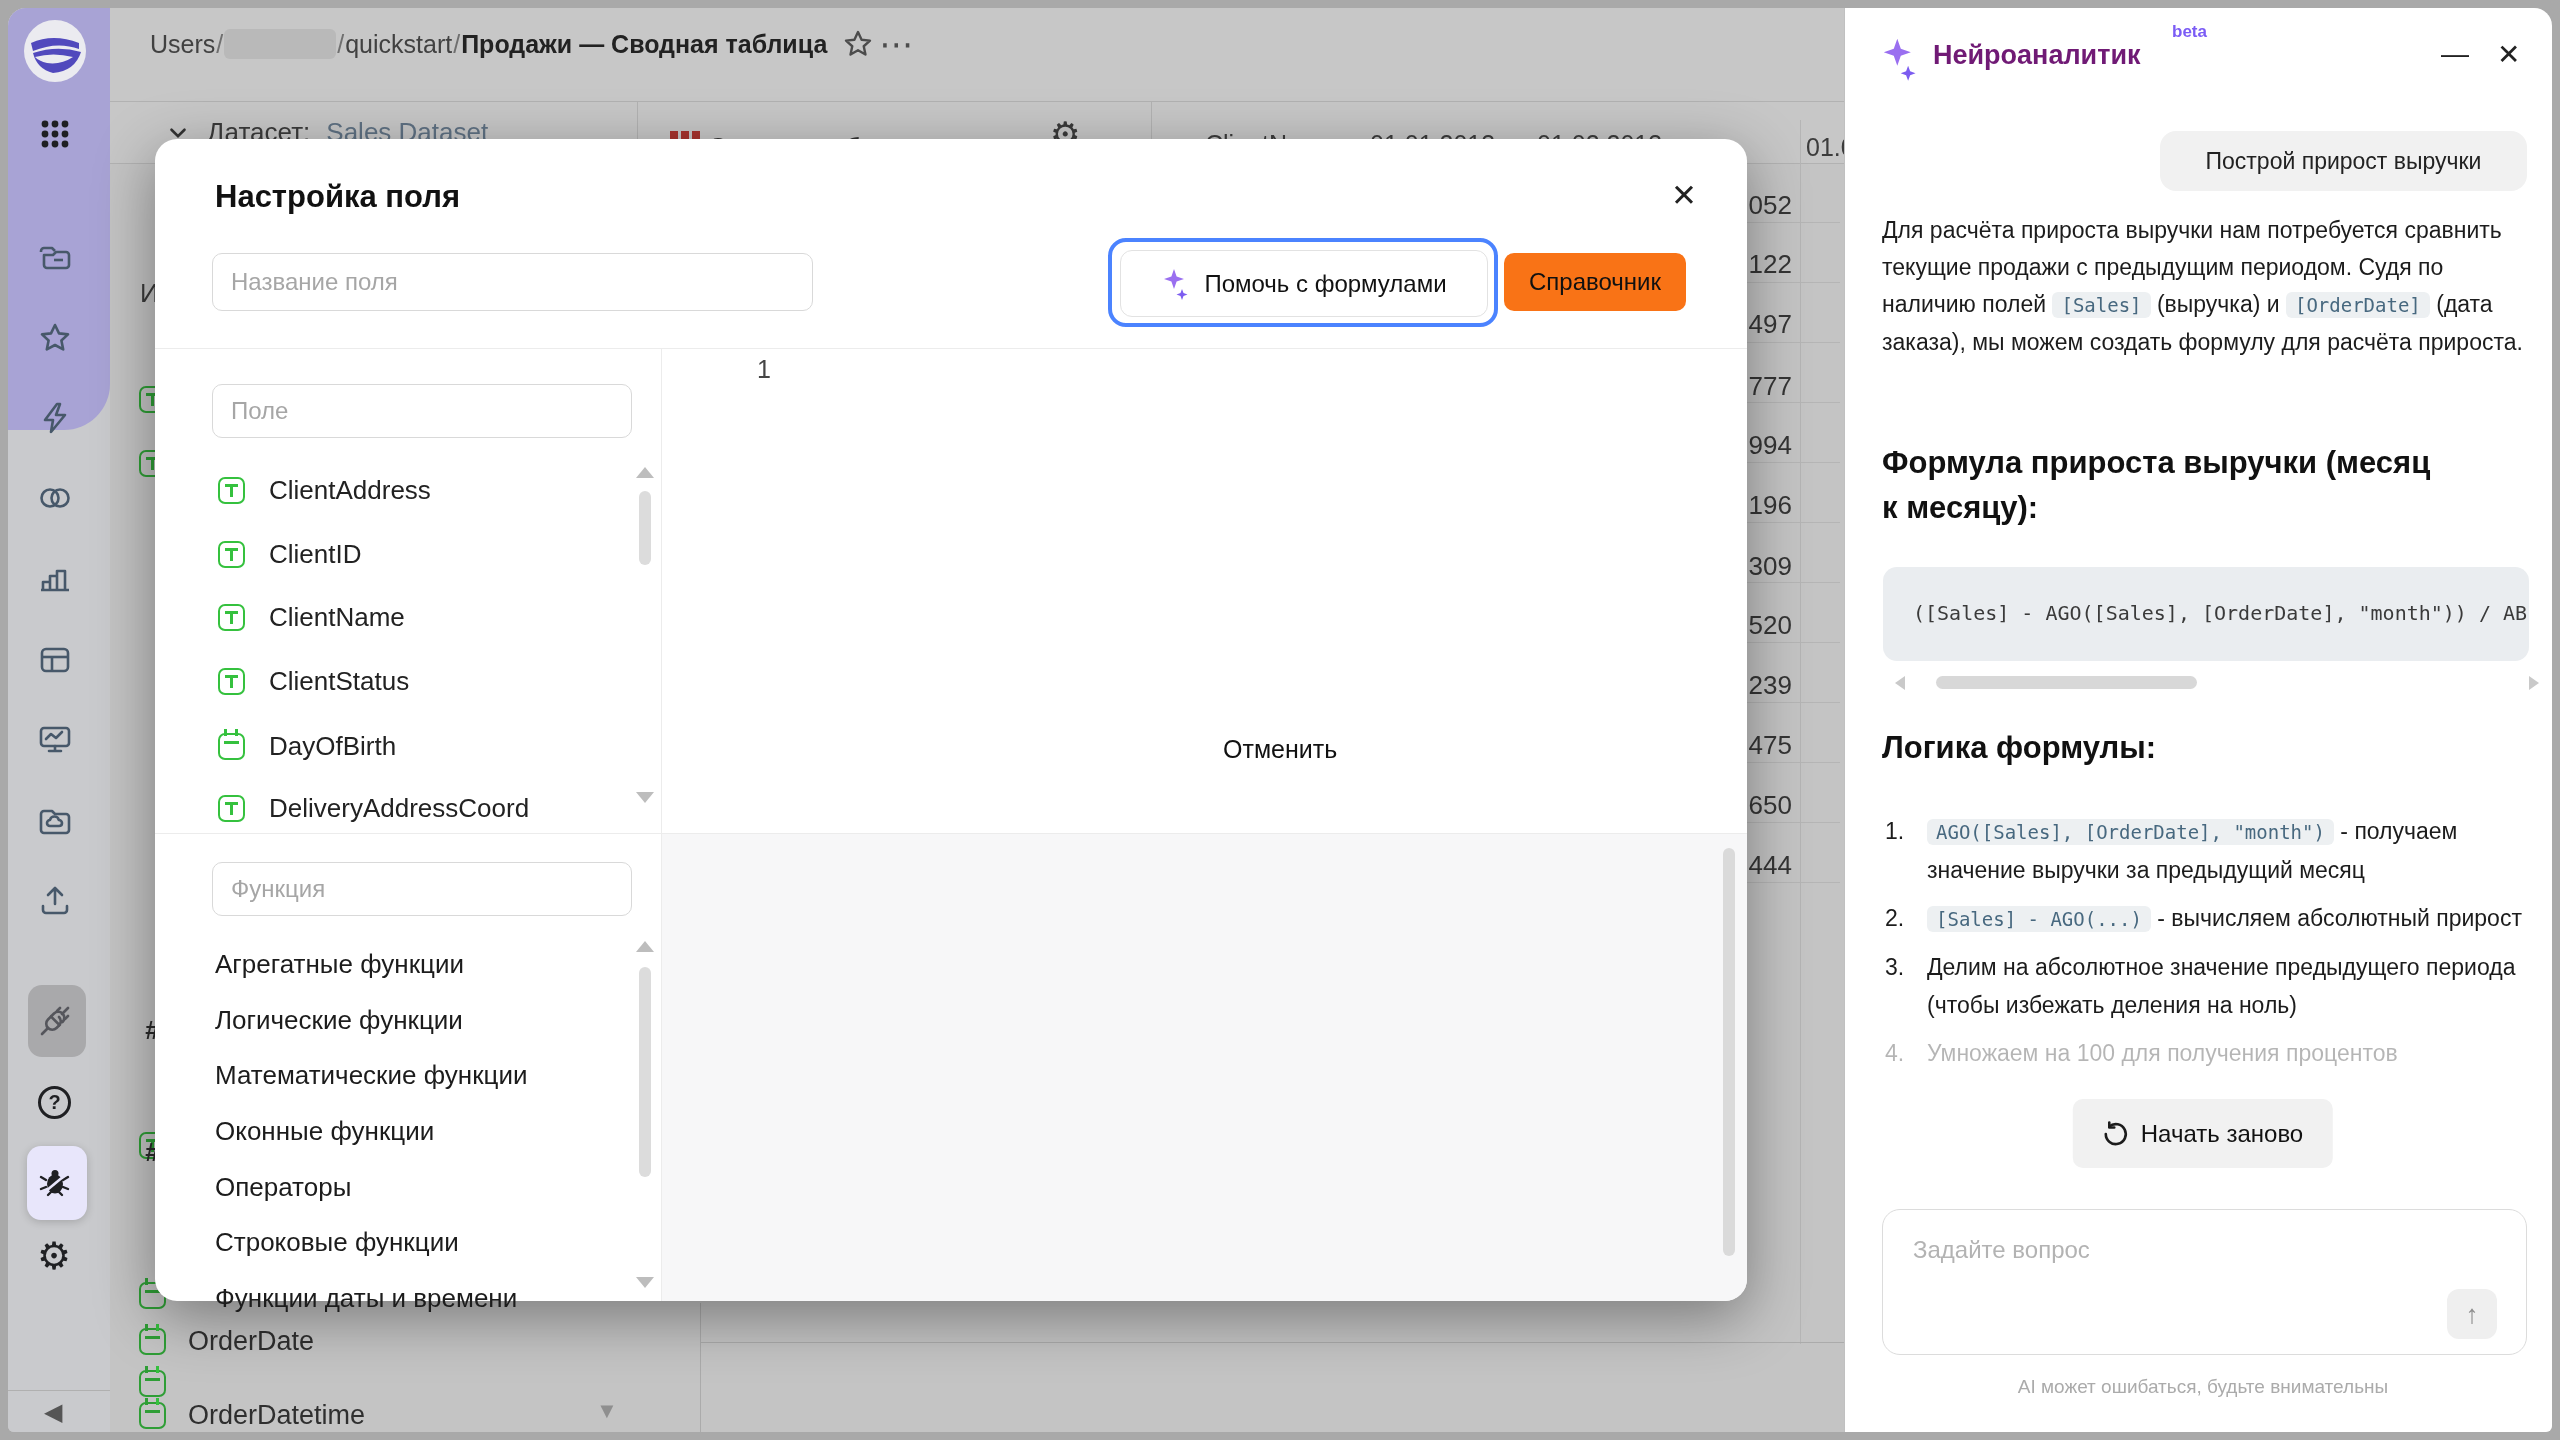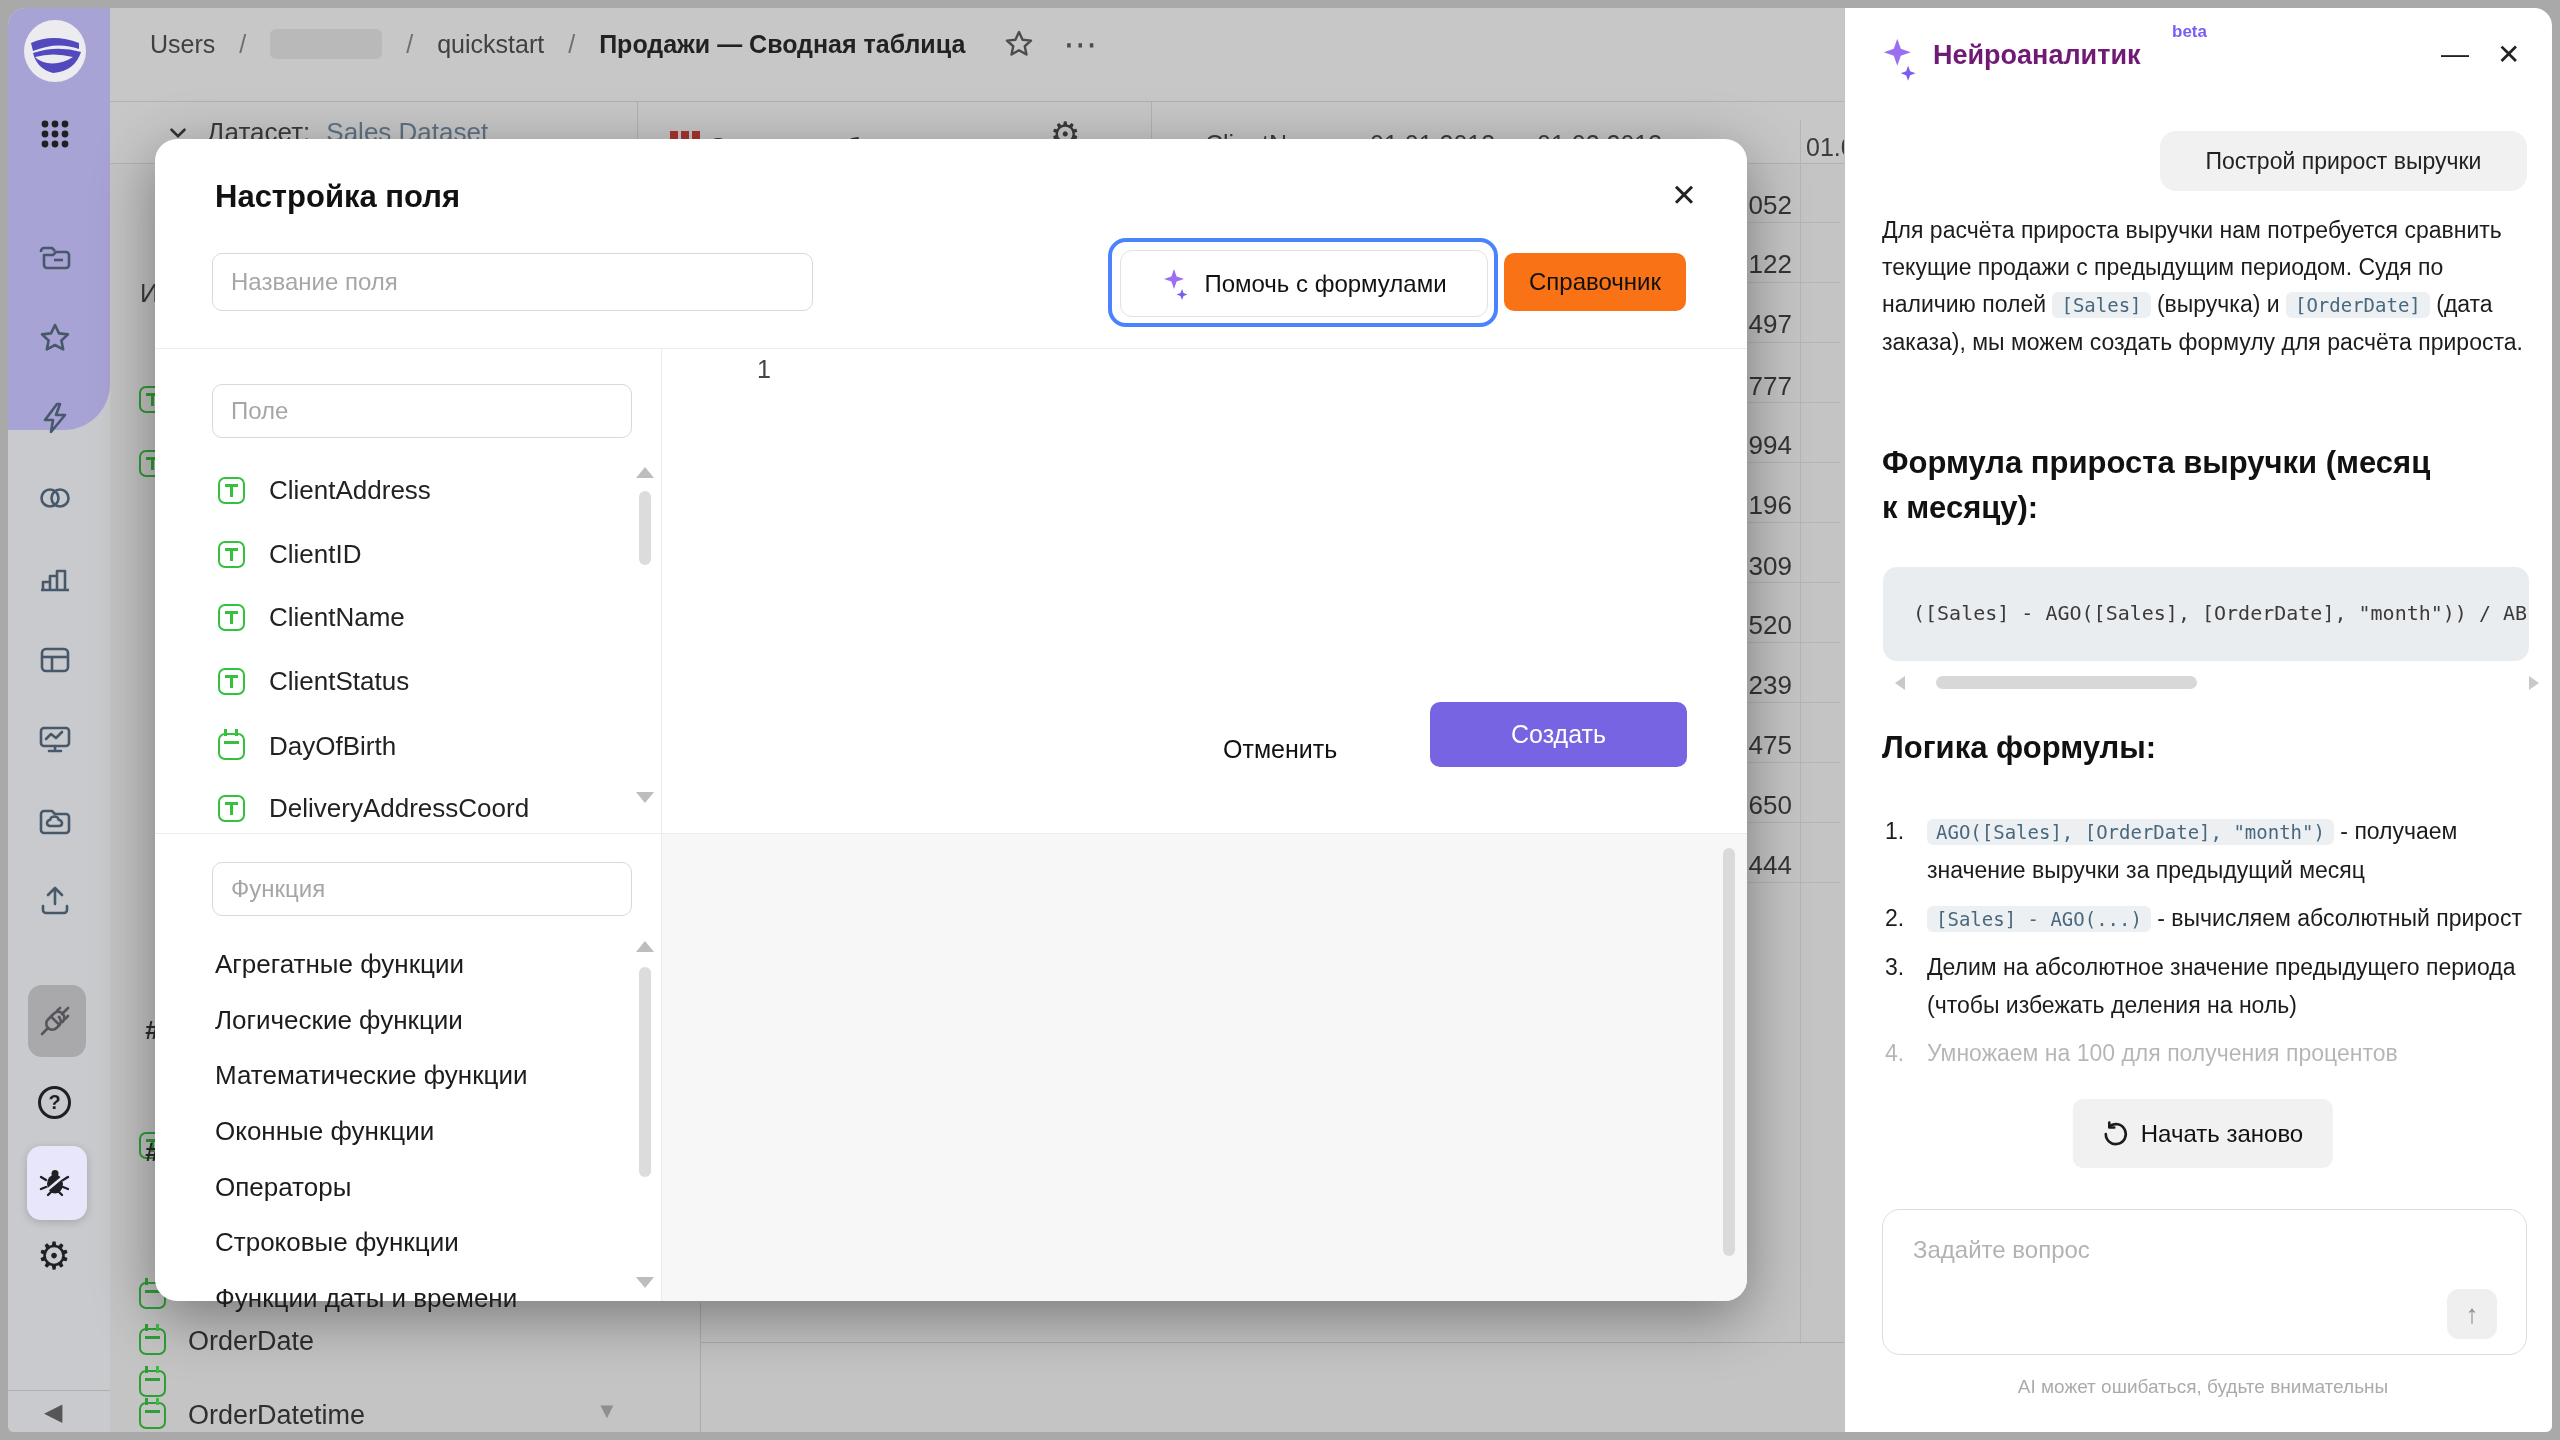--- a/index.html
+++ b/index.html
@@ -5,21 +5,21 @@
   html,body{margin:0;padding:0;background:#a9a9a9;font-family:"Liberation Sans",sans-serif;}
   #stage{position:relative;width:2560px;height:1440px;overflow:hidden;background:#a9a9a9;}
   #window{position:absolute;left:8px;top:8px;width:2544px;height:1424px;border-radius:18px 18px 6px 6px;overflow:hidden;background:#c4c4c4;}
   #canvas{position:absolute;left:-8px;top:-8px;width:2560px;height:1440px;}
   .abs{position:absolute;}
   
   #dim-area{position:absolute;left:0;top:0;width:1844px;height:1440px;background:#c4c4c4;z-index:1;}
   .bar{position:absolute;left:110px;width:1734px;background:#c7c7c7;}
   #crumb-bar{top:0;height:101px;border-bottom:1px solid #b2b2b2;}
   #tool-bar{top:102px;height:61px;border-bottom:1px solid #b2b2b2;}
-  .crumbs{position:absolute;left:40px;top:24px;height:40px;display:flex;align-items:center;gap:24px;font-size:25px;color:#414141;}
+  .crumbs{position:absolute;left:40px;top:24px;height:40px;display:flex;align-items:center;gap:1px;font-size:25px;color:#414141;}
   .crumb-redacted{width:112px;height:30px;background:#b9b9b9;border-radius:6px;}
   .crumb-title{color:#222;font-weight:700;}
   .crumb-sep{color:#6f6f6f;}
   .tb-left{position:absolute;left:55px;top:0;height:61px;display:flex;align-items:center;gap:16px;font-size:26px;color:#3a3a3a;}
   .ds-value{color:#5f7183;}
   .vdiv{position:absolute;top:0;width:1px;background:#b2b2b2;}
   .tb-right{position:absolute;left:558px;top:0;height:61px;display:flex;align-items:flex-end;gap:6px;font-size:26px;color:#333;}
   
   #bg-table-lines{position:absolute;left:1152px;top:163px;width:688px;height:734px;
      background:repeating-linear-gradient(to bottom,transparent 0,transparent 59px,#b5b5b5 59px,#b5b5b5 60px);}
@@ -384,23 +384,20 @@
     <div class="scroll-ar ar-dn" style="left:481px;top:1138px;"></div>
 
     <div id="editor-ln">1</div>
     <div id="docs-panel">
       <div id="docs-thumb"></div>
     </div>
 
     <div id="cancel-btn">
       <span>Отменить</span>
     </div>
-    <div id="create-btn">
-      <span>Создать</span>
-    </div>
   </div>
 
   <div id="panel">
     <div id="panel-inner">
       <div class="abs" style="left:34px;top:36px;">
         <svg width="42" height="46" viewBox="0 0 30 34">
           <path d="M13 2l2.6 7.4L23 12l-7.4 2.6L13 22l-2.6-7.4L3 12l7.4-2.6z" fill="#9a6ff0"></path>
           <path d="M21 22l1.5 4 4 1.5-4 1.5L21 33l-1.5-4-4-1.5 4-1.5z" fill="#7c5cf0"></path>
         </svg>
       </div>

